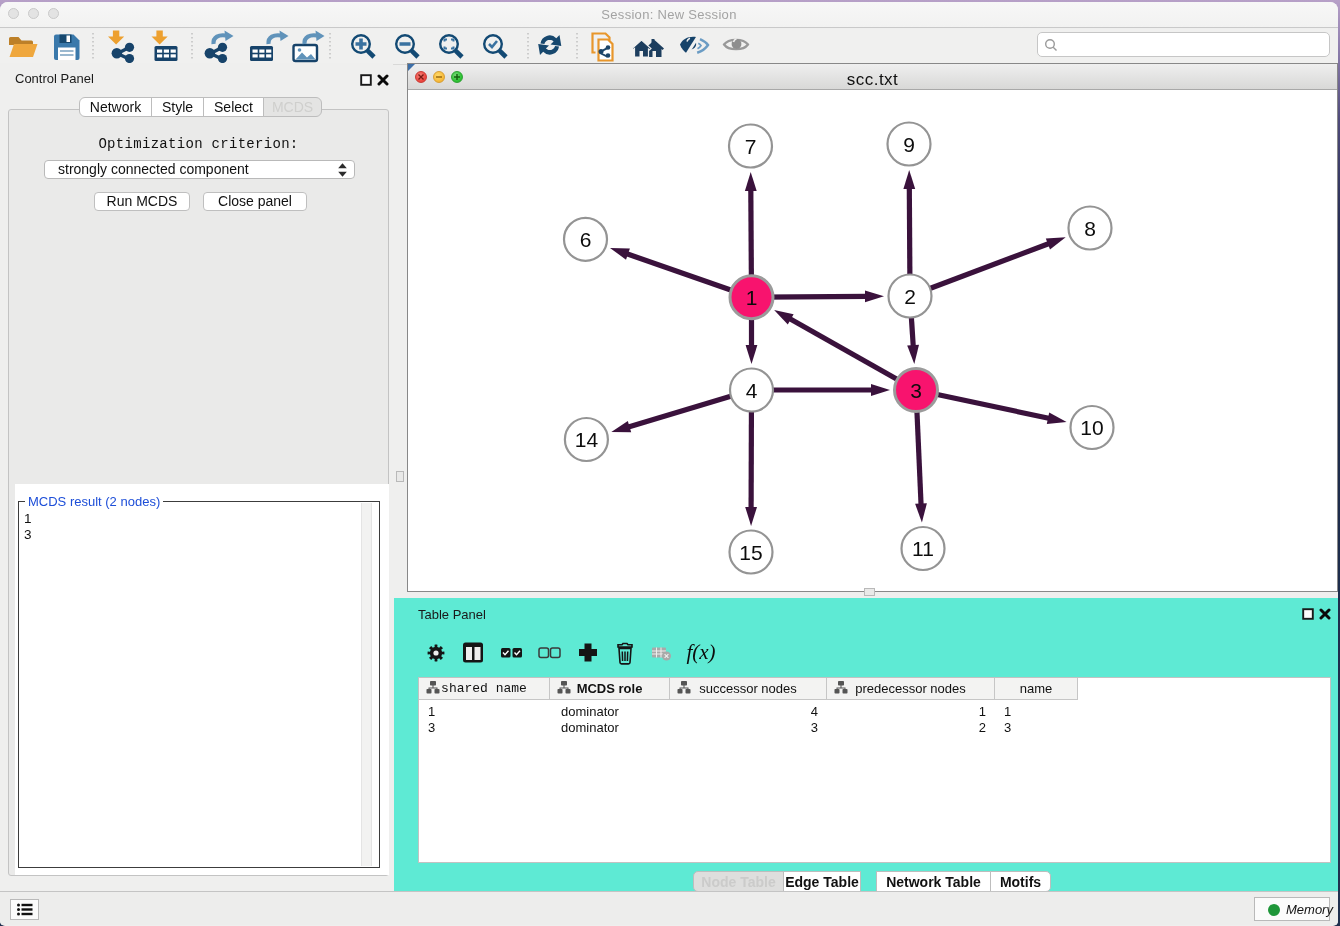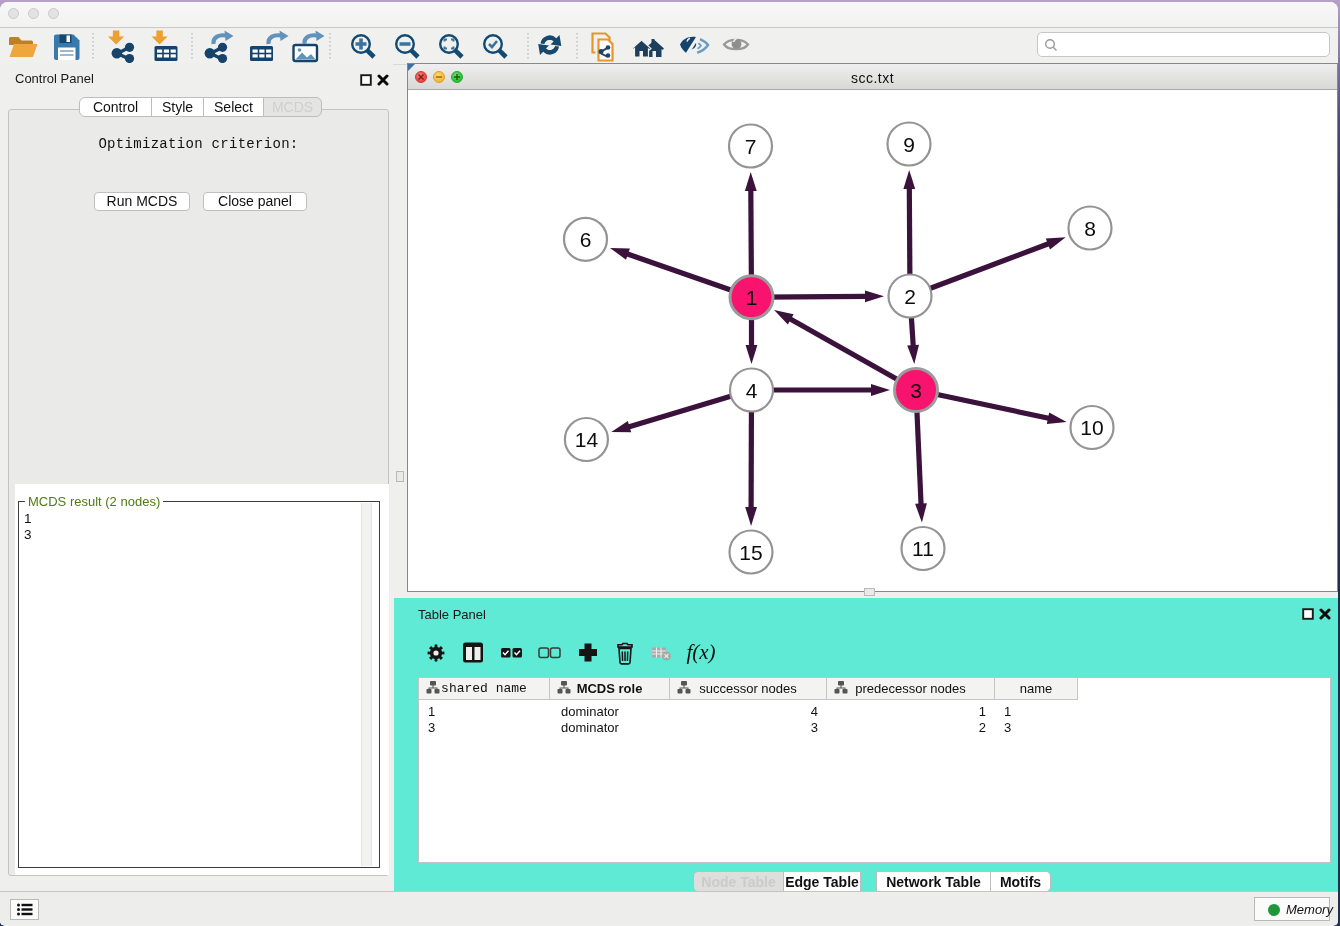--- a/index.html
+++ b/index.html
@@ -24,28 +24,28 @@
   font-size:14px; color:#111; text-align:center; line-height:19px; }
 #cp-panel { position:absolute; left:8px; top:46px; width:381px; height:767px;
   background:#eaeae9; border:1px solid #c3c3c3; border-radius:3px; }
 #opt { position:absolute; top:73px; left:8px; width:381px; text-align:center; font-size:14px; letter-spacing:0.3px; color:#111;font-family:Liberation Mono, monospace; }
 #combo { position:absolute; left:44px; top:97px; width:311px; height:19px; background:#fff;
   border:1px solid #b9b9b9; border-radius:4px; font-size:14px; color:#111; line-height:17px; padding-left:13px;}
 .btn { position:absolute; top:129px; height:19px; background:#fff; border:1px solid #bfbfbf;
   border-radius:4px; font-size:14px; color:#111; text-align:center; line-height:17px; }
 #mcdsbox { position:absolute; left:15px; top:421px; width:374px; height:391px; background:#fff; }
 #mcdsgroup { position:absolute; left:3px; top:17px; width:362px; height:367px; border:1px solid #3c3c3c; }
-#mcdslabel { position:absolute; left:6px; top:-8px; background:#fff; padding:0 3px; font-size:13px; color:#4d7c0f; }
+#mcdslabel { position:absolute; left:6px; top:-8px; background:#fff; padding:0 3px; font-size:13px; color:#1d4ed8; }
 #mcdsscroll { position:absolute; right:7px; top:1px; width:11px; bottom:1px; background:#f2f2f1; border-left:1px solid #e4e4e4; border-right:1px solid #e4e4e4;}
 
 #net { position:absolute; left:407px; top:61px; width:931px; height:529px;
   border:1px solid #888; background:#fff; }
 #net-titlebar { position:absolute; left:0; top:0; width:100%; height:26px;
   background:linear-gradient(#efefef,#d8d8d7); border-bottom:1px solid #a8a8a8; }
-#net-title { position:absolute; top:6px; width:100%; text-align:center; font-size:14px; color:#111; letter-spacing:0.5px; }
+#net-title { position:absolute; top:6px; width:100%; text-align:center; font-size:17px; color:#111; letter-spacing:0.5px; }
 .mac { position:absolute; top:7px; width:12px; height:12px; border-radius:50%; }
 svg text { font-size:21px; fill:#0c0c0c; text-anchor:middle; }
 
 #tp { position:absolute; left:394px; top:596px; width:944px; height:299px; background:#5eead4; }
 #tp-head { position:absolute; top:9px; left:24px; font-size:13px; color:#1a1a1a; }
 #ttable { position:absolute; left:24px; top:79px; right:7px; height:186px; background:#fff; border:1px solid #c2c2c2; }
 .th { position:absolute; top:0; height:22px; background:#f3f3f2; border-right:1px solid #c6c6c6;
   border-bottom:1px solid #c6c6c6; font-size:13px; color:#111; text-align:center; line-height:21px; }
 .td { position:absolute; font-size:13px; color:#111; height:16px; line-height:16px; }
 #tp-tabs { position:absolute; top:273px; left:299px; height:21px; }
@@ -55,20 +55,21 @@
 #status { position:absolute; left:0; top:889px; width:1338px; height:34px; background:#ededec; border-top:1px solid #c4c4c4; }
 #sbtn { position:absolute; left:10px; top:7px; width:29px; height:21px; background:#fbfbfb; border:1px solid #b9b9b9; }
 #membtn { position:absolute; left:1254px; top:5px; width:76px; height:24px; background:#fbfbfb; border:1px solid #b9b9b9; font-size:13px; color:#111; }
 </style></head>
 <body>
 <div id="win">
   <div id="titlebar">
     <div class="tl" style="left:8px"></div>
     <div class="tl" style="left:28px"></div>
     <div class="tl" style="left:48px"></div>
+    <div id="title">Session: New Session</div>
   </div>
   <div id="toolbar">
     <svg id="icons" width="770" height="35" viewBox="0 0 770 35" style="position:absolute;left:0;top:1px;">
 
       <g stroke="#a8a8a8" stroke-width="1" stroke-dasharray="1.5,2.5">
         <line x1="93" y1="3" x2="93" y2="31"></line>
           <line x1="192" y1="3" x2="192" y2="31"></line>
         <line x1="330" y1="3" x2="330" y2="31"></line>
           <line x1="528" y1="3" x2="528" y2="31"></line>
         <line x1="577" y1="3" x2="577" y2="31"></line>
@@ -207,26 +208,31 @@
   <div id="cp">
     <div id="cp-head">Control Panel</div>
     <svg style="position:absolute; top:11px; left:360px;" width="13" height="13" viewBox="0 0 13 13">
         <rect x="1.2" y="1.2" width="9.6" height="9.6" fill="#fcfcfc" stroke="#1a1a1a" stroke-width="1.9"></rect>
       </svg>
     <svg style="position:absolute; top:11px; left:377px;" width="12" height="12" viewBox="0 0 12 12">
         <path d="M2,2 L10,10 M10,2 L2,10" stroke="#0a0a0a" stroke-width="3" stroke-linecap="round"></path>
       </svg>
     <div id="cp-panel"></div>
     <div id="cp-tabs">
-      <div class="tab" style="left:0; width:73px; border-radius:6px 0 0 6px;">Control</div>
+      <div class="tab" style="left:0; width:73px; border-radius:6px 0 0 6px;">Network</div>
       <div class="tab" style="left:72px; width:53px;">Style</div>
       <div class="tab" style="left:124px; width:61px;">Select</div>
       <div class="tab" style="left:184px; width:59px; background:#e4e4e3; color:#cfcfcd; border-radius:0 6px 6px 0;">MCDS</div>
     </div>
     <div id="opt">Optimization criterion:</div>
+    <div id="combo">strongly connected component
+      <svg style="position:absolute; right:6px; top:1px;" width="11" height="16" viewBox="0 0 11 16">
+        <path d="M1.2 6.2 L5.5 1.2 L9.8 6.2 Z M1.2 9.8 L5.5 14.8 L9.8 9.8 Z" fill="#2b2b2b"></path>
+      </svg>
+    </div>
     <div class="btn" style="left:94px; width:96px;">Run MCDS</div>
     <div class="btn" style="left:203px; width:104px;">Close panel</div>
     <div id="mcdsbox">
       <div id="mcdsgroup">
         <div id="mcdslabel">MCDS result (2 nodes)</div>
         <div style="position:absolute; left:5px; top:9px; font-size:13.5px; color:#111; line-height:16px;">1<br>3</div>
         <div id="mcdsscroll"></div>
       </div>
     </div>
   </div>

